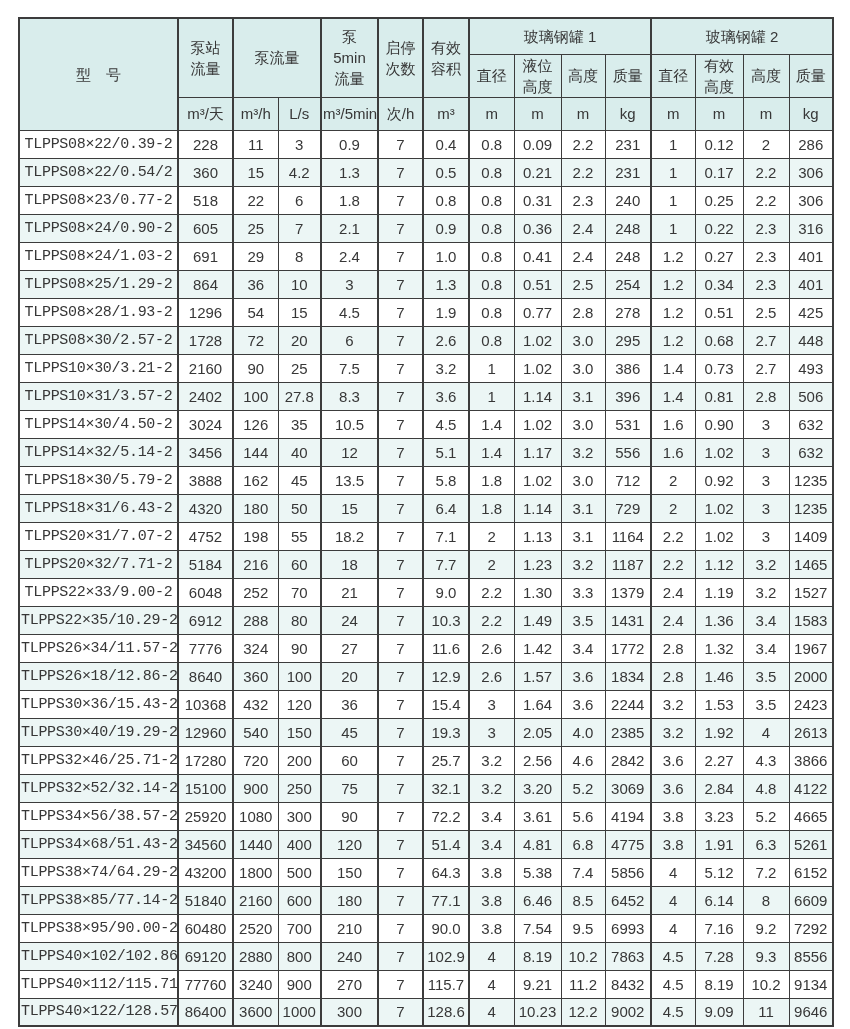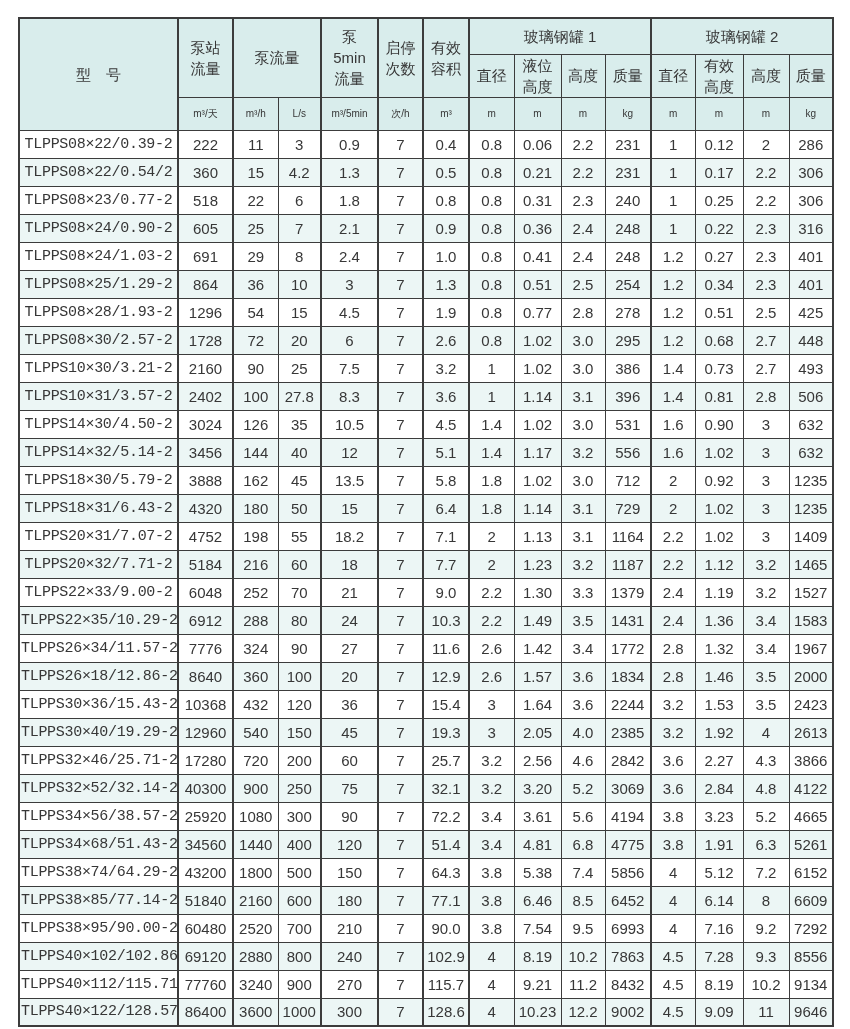--- a/index.html
+++ b/index.html
@@ -40,21 +40,21 @@
   thead th {
     background: var(--header-bg);
     font-weight: 400;
     font-size: 15px;
     line-height: 1.4;
     white-space: pre-line;
   }
   thead tr.row-groups { height: 36px; }
   thead tr.row-subcols { height: 42px; }
   thead tr.row-units { height: 33px; }
-  thead tr.row-units th { font-size: 10px; white-space: nowrap; }
+  thead tr.row-units th { font-size: 15px; white-space: nowrap; }
   tbody td {
     font-size: 15px;
     height: 28px;
     white-space: nowrap;
   }
   tbody tr:nth-child(even) { background: var(--stripe-bg); }
   tbody td.model { letter-spacing: -0.3px; font-family: Liberation Mono, monospace; }
   .gb { border-left-width: 2.2px; }
   col.c-model { width: 159px; }
   col.c-station { width: 55px; }
@@ -135,28 +135,28 @@
         <th>kg</th>
         <th class="gb">m</th>
         <th>m</th>
         <th>m</th>
         <th>kg</th>
       </tr>
     </thead>
     <tbody>
         <tr>
           <td class="model">TLPPS08×22/0.39-2</td>
-          <td class="gb">222</td>
+          <td class="gb">228</td>
           <td class="gb">11</td>
           <td>3</td>
           <td class="gb">0.9</td>
           <td class="gb">7</td>
           <td class="gb">0.4</td>
           <td class="gb">0.8</td>
-          <td>0.06</td>
+          <td>0.09</td>
           <td>2.2</td>
           <td>231</td>
           <td class="gb">1</td>
           <td>0.12</td>
           <td>2</td>
           <td>286</td>
         </tr>
         <tr>
           <td class="model">TLPPS08×22/0.54/2</td>
           <td class="gb">360</td>
@@ -526,21 +526,21 @@
           <td>2.56</td>
           <td>4.6</td>
           <td>2842</td>
           <td class="gb">3.6</td>
           <td>2.27</td>
           <td>4.3</td>
           <td>3866</td>
         </tr>
         <tr>
           <td class="model">TLPPS32×52/32.14-2</td>
-          <td class="gb">40300</td>
+          <td class="gb">15100</td>
           <td class="gb">900</td>
           <td>250</td>
           <td class="gb">75</td>
           <td class="gb">7</td>
           <td class="gb">32.1</td>
           <td class="gb">3.2</td>
           <td>3.20</td>
           <td>5.2</td>
           <td>3069</td>
           <td class="gb">3.6</td>

